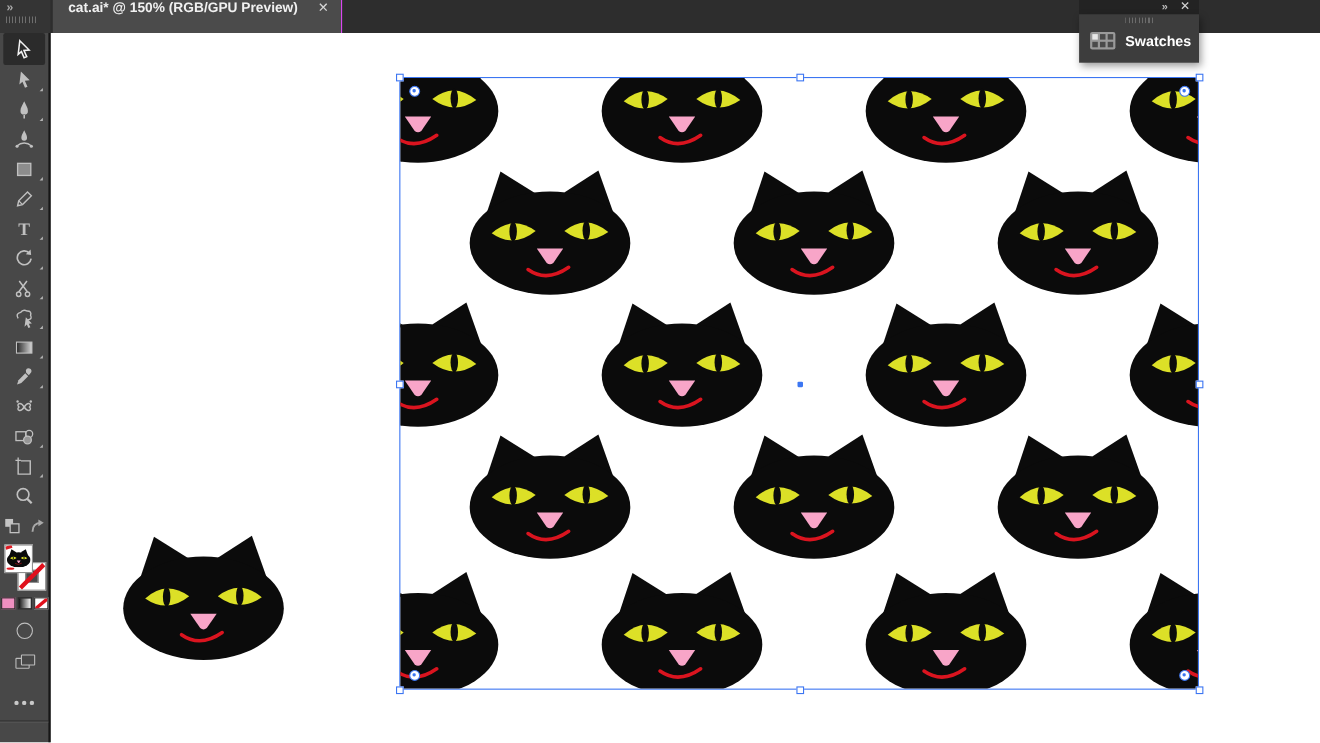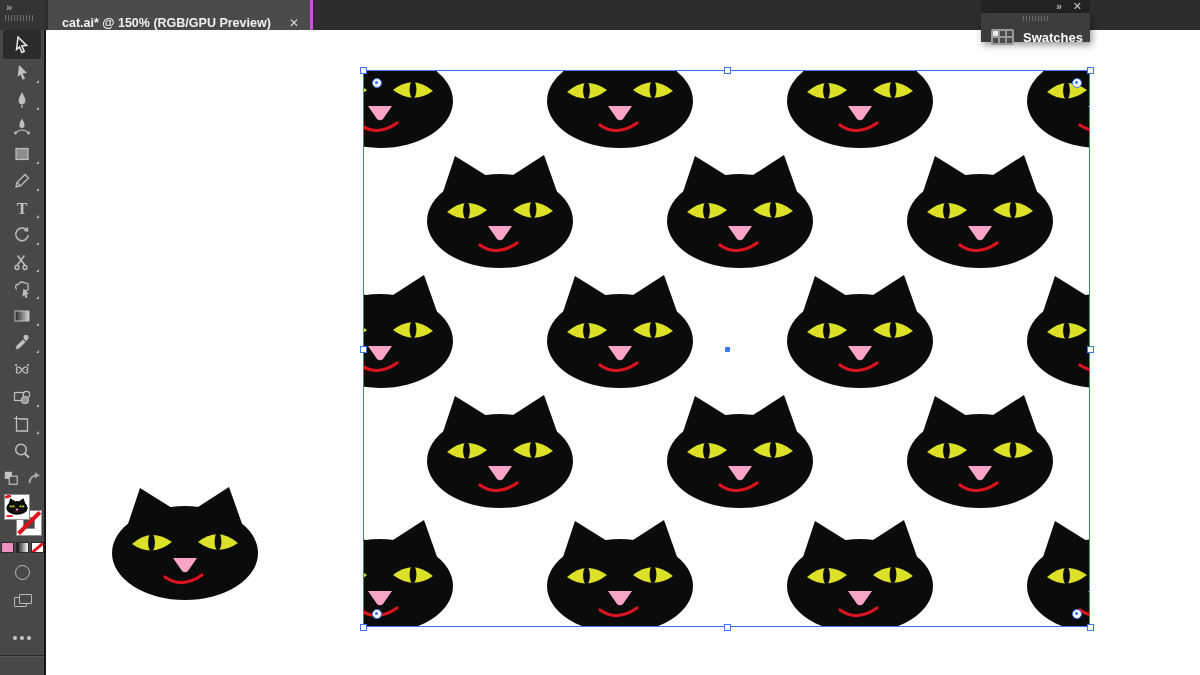--- a/index.html
+++ b/index.html
@@ -6,21 +6,21 @@
   body{width:1200px;height:675px;overflow:hidden;position:relative;
        font-family:"Liberation Sans",sans-serif;background:#fff;}
 
   
   .topbar{position:absolute;left:0;top:0;width:1200px;height:30px;background:#2d2d2d;}
   .tools-header{position:absolute;left:0;top:0;width:46px;height:30px;background:#343434;}
   .chevrons{position:absolute;left:6px;top:1px;color:#a8a8a8;font-size:11px;font-weight:bold;letter-spacing:-1px;}
   .grip{position:absolute;left:5px;top:15px;width:28px;height:6px;
         background:repeating-linear-gradient(90deg,#6e6e6e 0 1px,transparent 1px 3px);}
   .doc-tab{position:absolute;left:48px;top:0;width:262px;height:30px;background:#4b4b4b;
-           display:flex;align-items:flex-end;border-right:3px solid #d946ef;}
+           display:flex;align-items:flex-start;border-right:1px solid #d946ef;}
   .doc-tab .title{color:#f1f1f1;font-size:12.5px;font-weight:bold;padding-left:14px;white-space:nowrap;}
   .doc-tab .close{margin-left:auto;margin-right:11px;color:#d6d6d6;font-size:12px;cursor:default;}
 
   
   .toolbar{position:absolute;left:0;top:30px;width:46px;height:645px;background:#484848;
            border-right:2px solid #161616;box-sizing:border-box;}
   .tool{position:relative;width:38px;height:27px;margin:0 auto;display:flex;align-items:center;justify-content:center;}
   .tool svg{display:block;}
   .tool.active{background:#2b2b2b;border-radius:2px;height:29px;}
   .tool.flyout::after{content:'';position:absolute;right:2px;bottom:3px;
@@ -65,21 +65,21 @@
   .cat-eye{fill:var(--eye);}
   .cat-pupil{fill:var(--pupil);}
   .cat-nose{fill:var(--nose);}
   .cat-mouth{fill:none;stroke:var(--mouth);stroke-width:3.2;stroke-linecap:round;}
 
   
   .sw-strip{position:absolute;left:981px;top:0;width:109px;height:13px;background:#232323;
             display:flex;align-items:center;justify-content:flex-end;gap:12px;padding-right:8px;box-sizing:border-box;}
   .sw-strip .chev{color:#bdbdbd;font-size:10px;font-weight:bold;letter-spacing:-1px;line-height:1;}
   .sw-strip .close{color:#cfcfcf;font-size:11px;line-height:1;}
-  .sw-panel{position:absolute;left:981px;top:13px;width:109px;height:29px;background:#3d3d3d;
+  .sw-panel{position:absolute;left:981px;top:13px;width:109px;height:44px;background:#3d3d3d;
             box-shadow:2px 3px 7px rgba(0,0,0,.4);}
   .sw-grip{position:absolute;left:42px;top:3px;width:26px;height:5px;
            background:repeating-linear-gradient(90deg,#6b6b6b 0 1px,transparent 1px 3px);}
   .sw-row{position:absolute;left:10px;top:16px;display:flex;align-items:center;gap:9px;}
   .sw-icon{width:23px;height:16px;background:#9a9a9a;border-radius:2px;display:grid;
            grid-template-columns:1fr 1fr 1fr;grid-template-rows:1fr 1fr;gap:1.5px;padding:2px;box-sizing:border-box;}
   .sw-icon i{background:#4a4a4a;}
   .sw-icon i.lt{background:#e8e8e8;}
   .sw-title{color:#fff;font-size:13px;font-weight:bold;}
 </style>

